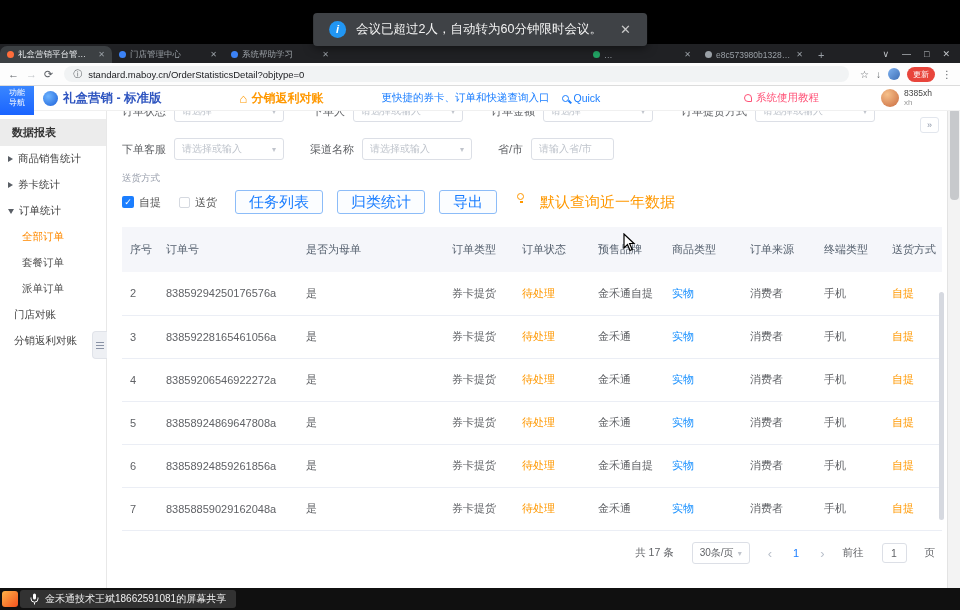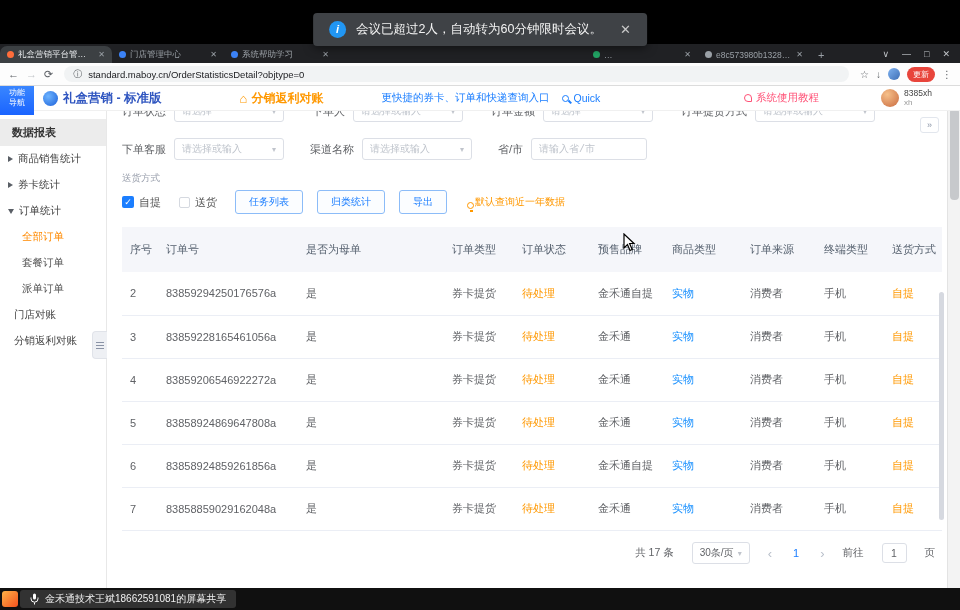--- a/index.html
+++ b/index.html
@@ -96,37 +96,37 @@
                   background:#fff; cursor:pointer; z-index:5; }
   .frow1-clip { height:17px; overflow:hidden; margin:0 0 0 15px; }
   .frow { display:flex; align-items:center; gap:28px; }
   .frow1 { margin-top:-11px; }
   .frow2 { margin:10px 0 0 15px; gap:26px; }
   .fgroup { display:flex; align-items:center; gap:8px; }
   .flabel { font-size:11px; color:#606266; white-space:nowrap; }
   .ctrl { width:110px; height:22px; border:1px solid #dcdfe6; border-radius:3px; background:#fff;
           display:flex; align-items:center; justify-content:space-between; padding:0 7px;
           font-size:10px; color:#bfc4cc; cursor:pointer; white-space:nowrap; }
-  .ctrl.w120 { width:120px; } .ctrl.w100 { width:116px;font-family:Liberation Mono, monospace; }
+  .ctrl.w120 { width:120px; } .ctrl.w100 { width:83px; }
   .caret { color:#c0c4cc; font-size:8px; }
 
   .action-area { margin:12px 0 0 15px; }
   .dm-label { font-size:9.5px; color:#9aa0ad; margin-bottom:5px; }
   .action-row { display:flex; align-items:center; }
   .cbgroup { display:flex; align-items:center; gap:5px; margin-right:18px; cursor:pointer; }
   .cb { width:12px; height:12px; border-radius:2px; position:relative; flex:none; }
   .cb.on { background:#1b7eff; }
   .cb.on::after { content:"✓"; position:absolute; left:0; top:0; width:12px; height:12px; color:#fff;
                   font-size:9px; line-height:12px; text-align:center; }
   .cb.off { width:11px; height:11px; border:1px solid #d5d9e0; background:#fff; }
   .cb-label { font-size:11px; color:#555; }
   .btn-outline { height:24px; padding:0 13px; border:1px solid #8cbcf8; color:#1b7eff; background:#fbfdff;
-                 border-radius:3px; font-size:10px; display:flex; align-items:center; margin-right:14px;
+                 border-radius:3px; font-size:15px; display:flex; align-items:center; margin-right:14px;
                  cursor:pointer; white-space:nowrap; }
-  .tip { display:flex; align-items:flex-end; gap:1px; color:#ff9800; font-size:10px; margin-left:6px; white-space:nowrap; }
+  .tip { display:flex; align-items:flex-start; gap:16px; color:#ff9800; font-size:15px; margin-left:6px; white-space:nowrap; }
   .bulb { width:7px; height:7px; border:1px solid #ff9800; border-radius:50%; position:relative; flex:none; }
   .bulb::after { content:""; position:absolute; left:1.5px; top:7px; width:3px; height:2px; background:#ff9800; }
 
   .table-wrap { height:306px; overflow:hidden; margin:13px 0 0 15px; }
   table { width:820px; border-collapse:collapse; table-layout:fixed; }
   th { height:45px; background:#f5f6fa; font-size:11px; color:#55606e; font-weight:normal; text-align:left;
        padding-left:8px; white-space:nowrap; overflow:hidden; }
   td { height:43px; border-bottom:1px solid #ebeef5; font-size:11px; color:#606266; padding-left:8px;
        white-space:nowrap; overflow:hidden; }
   .col-status { color:#ff9800; }

